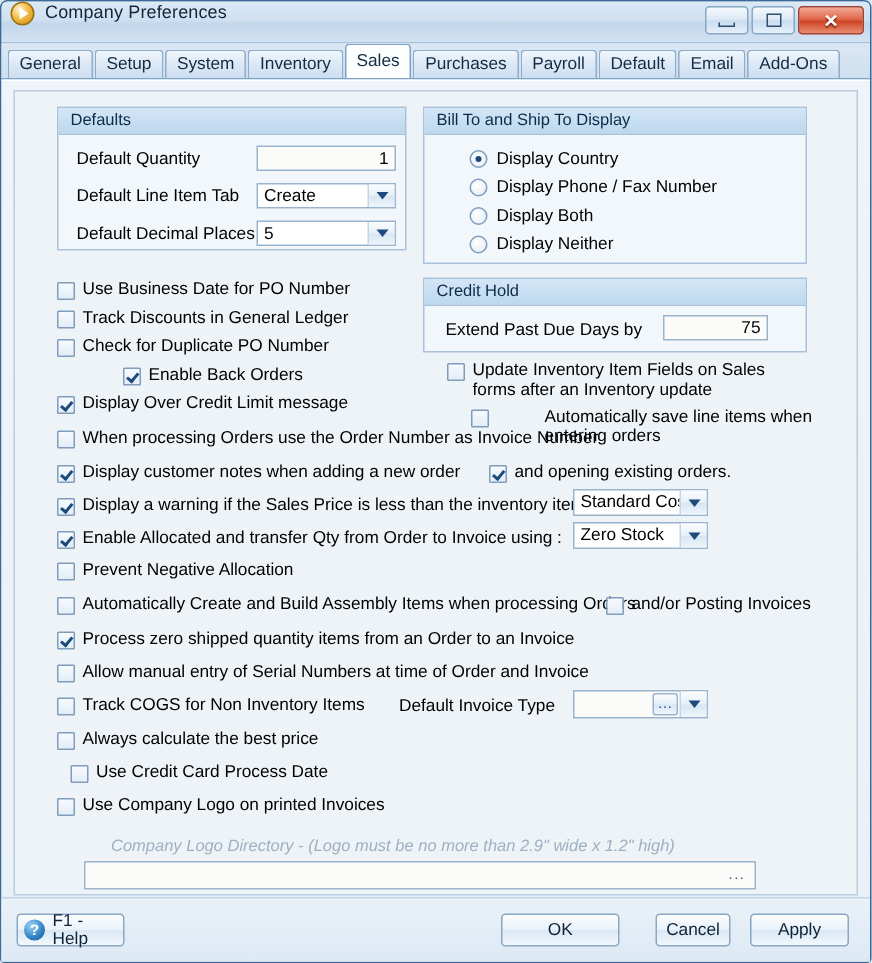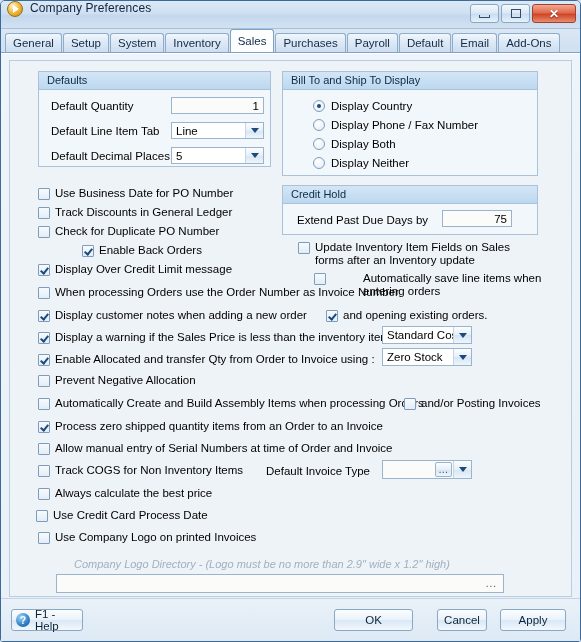--- a/index.html
+++ b/index.html
@@ -414,21 +414,21 @@
     <div class="content">
 
       <div class="group" style="left:28px; top:10px; width:233px; height:96px;">
         <div class="group-header">Defaults</div>
         <div class="group-body">
           <div class="row-label" style="position:absolute; left:12px; top:10px;">Default Quantity</div>
           <div class="textbox right" style="position:absolute; left:132px; top:7px; width:93px; height:17px;">1</div>
 
           <div class="row-label" style="position:absolute; left:12px; top:35px;">Default Line Item Tab</div>
           <div class="combo" style="position:absolute; left:132px; top:32px; width:93px; height:17px;">
-            <span class="val">Line</span>
+            <span class="val">Create</span>
             <span class="arrow"></span>
           </div>
 
           <div class="row-label" style="position:absolute; left:12px; top:60px;">Default Decimal Places</div>
           <div class="combo" style="position:absolute; left:132px; top:57px; width:93px; height:17px;">
             <span class="val">5</span>
             <span class="arrow"></span>
           </div>
         </div>
       </div>
@@ -555,21 +555,21 @@
       <div class="combo" style="position:absolute; left:372px; top:399px; width:90px; height:19px; background:#fbfbf9;">
         <span class="val"></span>
         <span class="ellipsis">…</span>
         <span class="arrow"></span>
       </div>
 
       <div class="cb" style="left:28px; top:426px;">
         <span class="box"></span>
         <span class="lbl">Always calculate the best price</span>
       </div>
-      <div class="cb" style="left:26px; top:448px;">
+      <div class="cb" style="left:37px; top:448px;">
         <span class="box"></span>
         <span class="lbl">Use Credit Card Process Date</span>
       </div>
       <div class="cb" style="left:28px; top:470px;">
         <span class="box"></span>
         <span class="lbl">Use Company Logo on printed Invoices</span>
       </div>
 
       <div class="logo-hint" style="left:64px; top:497px;">Company Logo Directory - (Logo must be no more than 2.9" wide x 1.2" high)</div>
       <div class="logo-input" style="left:46px; top:513px; width:448px; height:19px;">

